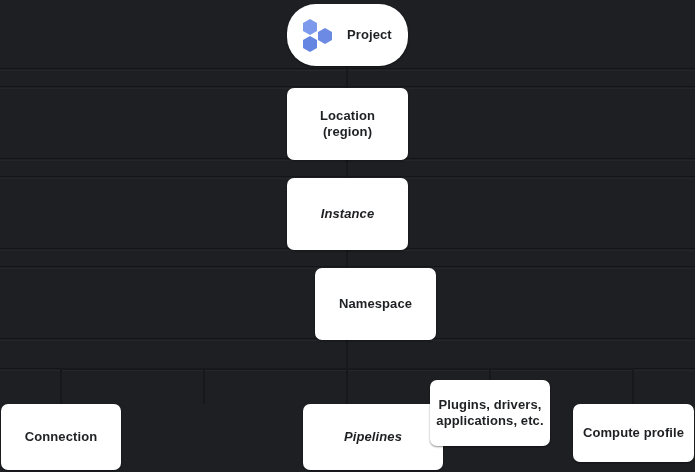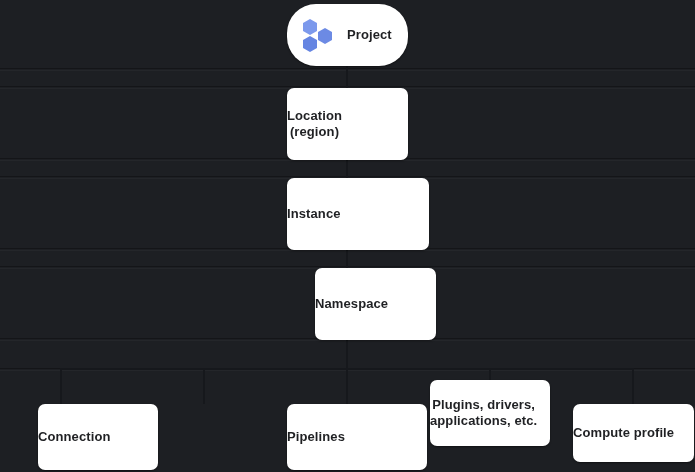--- a/index.html
+++ b/index.html
@@ -43,20 +43,21 @@
   .conn.h { height: 2px; }
 
   
   .node {
     position: absolute;
     background: #ffffff;
     border-radius: 7px;
     box-sizing: border-box;
     display: flex;
     align-items: center;
+    justify-content: center;
     box-shadow: 0 1px 2px rgba(0,0,0,0.45);
   }
   .node .label {
     color: #1f2023;
     font-size: 13px;
     font-weight: bold;
     line-height: 1.25;
     text-align: center;
     letter-spacing: 0.1px;
     white-space: pre-line;
@@ -119,34 +120,34 @@
       <polygon points="9,18 16,22 16,30 9,34 2,30 2,22" fill="#6585e2"></polygon>
     </svg>
     <span class="label">Project</span>
   </div>
 
   <div class="node" style="left:287px; top:88px; width:121px; height:72px;">
     <span class="label">Location
 (region)</span>
   </div>
 
-  <div class="node" style="left:287px; top:178px; width:142px; height:72px;">
+  <div class="node" style="left:287px; top:178px; width:121px; height:72px;font-style:italic;">
     <span class="label">Instance</span>
   </div>
 
   <div class="node" style="left:287px; top:268px; width:121px; height:72px;margin-left:28px;">
     <span class="label">Namespace</span>
   </div>
 
-  <div class="node" style="left:1px; top:404px; width:120px; height:66px;margin-left:37px;">
+  <div class="node" style="left:1px; top:404px; width:120px; height:66px;">
     <span class="label">Connection</span>
   </div>
 
 
-  <div class="node" style="left:287px; top:404px; width:140px; height:66px;">
+  <div class="node" style="left:303px; top:404px; width:140px; height:66px;font-style:italic;">
     <span class="label">Pipelines</span>
   </div>
 
   <div class="node" style="left:430px; top:380px; width:120px; height:66px;">
     <span class="label">Plugins, drivers,
 applications, etc.</span>
   </div>
 
   <div class="node" style="left:573px; top:404px; width:121px; height:58px;">
     <span class="label">Compute profile</span>

